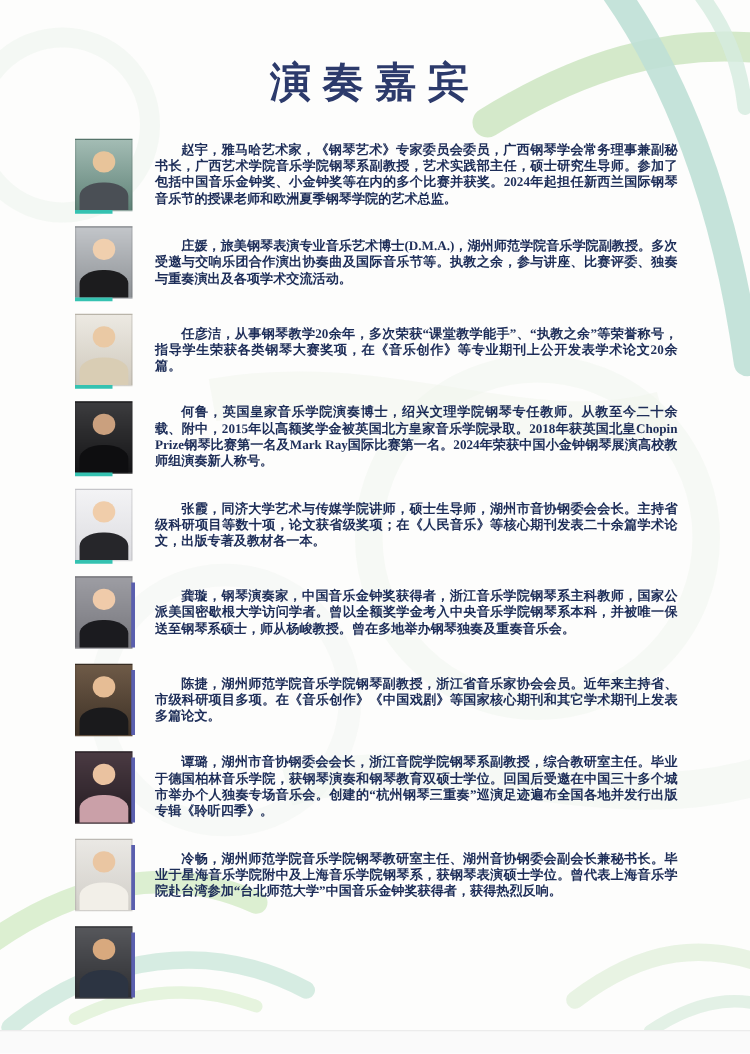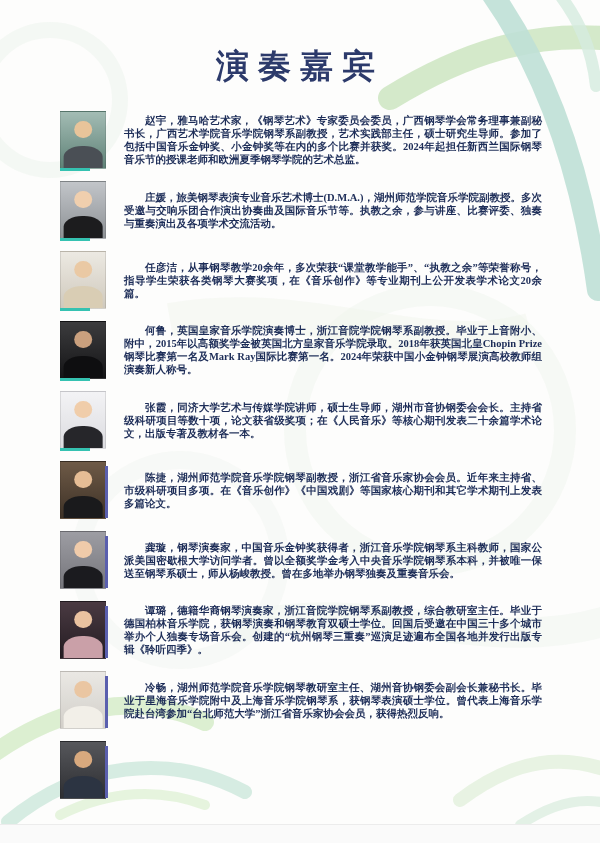--- a/index.html
+++ b/index.html
@@ -82,66 +82,66 @@
         </div>
         <p class="bio">任彦洁，从事钢琴教学20余年，多次荣获“课堂教学能手”、“执教之余”等荣誉称号，指导学生荣获各类钢琴大赛奖项，在《音乐创作》等专业期刊上公开发表学术论文20余篇。</p>
       </div>
 
       <div class="row">
         <div class="photo" style="background: linear-gradient(rgb(60, 60, 62), rgb(20, 20, 22));">
           <span class="head" style="background: rgb(202, 160, 126);"></span>
           <span class="torso" style="background: rgb(14, 14, 16);"></span>
           <span class="photo-accent accent-bottom" style="background: rgb(53, 194, 177);"></span>
         </div>
-        <p class="bio">何鲁，英国皇家音乐学院演奏博士，浙江音院学院钢琴系副教授。毕业于上音附小、附中，2015年以高额奖学金被英国北方皇家音乐学院录取。2018年获英国北皇Chopin Prize钢琴比赛第一名及Mark Ray国际比赛第一名。2024年荣获中国小金钟钢琴展演高校教师组演奏新人称号。</p>
+        <p class="bio">何鲁，英国皇家音乐学院演奏博士，绍兴文理学院钢琴专任教师。从教至今二十余载、附中，2015年以高额奖学金被英国北方皇家音乐学院录取。2018年获英国北皇Chopin Prize钢琴比赛第一名及Mark Ray国际比赛第一名。2024年荣获中国小金钟钢琴展演高校教师组演奏新人称号。</p>
       </div>
 
       <div class="row">
         <div class="photo" style="background: linear-gradient(rgb(243, 243, 245), rgb(220, 220, 224));">
           <span class="head" style="background: rgb(240, 205, 170);"></span>
           <span class="torso" style="background: rgb(38, 38, 42);"></span>
           <span class="photo-accent accent-bottom" style="background: rgb(53, 194, 177);"></span>
         </div>
         <p class="bio">张霞，同济大学艺术与传媒学院讲师，硕士生导师，湖州市音协钢委会会长。主持省级科研项目等数十项，论文获省级奖项；在《人民音乐》等核心期刊发表二十余篇学术论文，出版专著及教材各一本。</p>
       </div>
 
       <div class="row">
+        <div class="photo" style="background: linear-gradient(rgb(157, 157, 163), rgb(117, 117, 123));">
+          <span class="head" style="background: rgb(240, 203, 170);"></span>
+          <span class="torso" style="background: rgb(27, 27, 31);"></span>
+          <span class="photo-accent accent-right" style="background: rgb(90, 95, 174);"></span>
+        </div>
+        <p class="bio">龚璇，钢琴演奏家，中国音乐金钟奖获得者，浙江音乐学院钢琴系主科教师，国家公派美国密歇根大学访问学者。曾以全额奖学金考入中央音乐学院钢琴系本科，并被唯一保送至钢琴系硕士，师从杨峻教授。曾在多地举办钢琴独奏及重奏音乐会。</p>
+      </div>
+
+      <div class="row">
         <div class="photo" style="background: linear-gradient(rgb(110, 90, 71), rgb(61, 49, 38));">
           <span class="head" style="background: rgb(230, 189, 149);"></span>
           <span class="torso" style="background: rgb(26, 26, 28);"></span>
           <span class="photo-accent accent-right" style="background: rgb(90, 95, 174);"></span>
         </div>
         <p class="bio">陈捷，湖州师范学院音乐学院钢琴副教授，浙江省音乐家协会会员。近年来主持省、市级科研项目多项。在《音乐创作》《中国戏剧》等国家核心期刊和其它学术期刊上发表多篇论文。</p>
       </div>
 
       <div class="row">
-        <div class="photo" style="background: linear-gradient(rgb(157, 157, 163), rgb(117, 117, 123));">
-          <span class="head" style="background: rgb(240, 203, 170);"></span>
-          <span class="torso" style="background: rgb(27, 27, 31);"></span>
-          <span class="photo-accent accent-right" style="background: rgb(90, 95, 174);"></span>
-        </div>
-        <p class="bio">龚璇，钢琴演奏家，中国音乐金钟奖获得者，浙江音乐学院钢琴系主科教师，国家公派美国密歇根大学访问学者。曾以全额奖学金考入中央音乐学院钢琴系本科，并被唯一保送至钢琴系硕士，师从杨峻教授。曾在多地举办钢琴独奏及重奏音乐会。</p>
-      </div>
-
-      <div class="row">
         <div class="photo" style="background: linear-gradient(rgb(74, 58, 66), rgb(36, 28, 34));">
           <span class="head" style="background: rgb(234, 194, 160);"></span>
           <span class="torso" style="background: rgb(202, 160, 168);"></span>
           <span class="photo-accent accent-right" style="background: rgb(90, 95, 174);"></span>
         </div>
-        <p class="bio">谭璐，德籍华裔钢琴演奏家，浙江音院学院钢琴系副教授，综合教研室主任。毕业于德国柏林音乐学院，获钢琴演奏和钢琴教育双硕士学位。回国后受邀在中国三十多个城市举办个人独奏专场音乐会。创建的“杭州钢琴三重奏”巡演足迹遍布全国各地并发行出版专辑《聆听四季》。</p>
+        <p class="bio">谭璐，湖州市音协钢委会会长，浙江音院学院钢琴系副教授，综合教研室主任。毕业于德国柏林音乐学院，获钢琴演奏和钢琴教育双硕士学位。回国后受邀在中国三十多个城市举办个人独奏专场音乐会。创建的“杭州钢琴三重奏”巡演足迹遍布全国各地并发行出版专辑《聆听四季》。</p>
       </div>
 
       <div class="row">
         <div class="photo" style="background: linear-gradient(rgb(234, 232, 228), rgb(210, 207, 201));">
           <span class="head" style="background: rgb(234, 198, 162);"></span>
           <span class="torso" style="background: rgb(242, 239, 232);"></span>
           <span class="photo-accent accent-right" style="background: rgb(90, 95, 174);"></span>
         </div>
-        <p class="bio">冷畅，湖州师范学院音乐学院钢琴教研室主任、湖州音协钢委会副会长兼秘书长。毕业于星海音乐学院附中及上海音乐学院钢琴系，获钢琴表演硕士学位。曾代表上海音乐学院赴台湾参加“台北师范大学”浙江省音乐家协会会员，获得热烈反响。</p>
+        <p class="bio">冷畅，湖州师范学院音乐学院钢琴教研室主任、湖州音协钢委会副会长兼秘书长。毕业于星海音乐学院附中及上海音乐学院钢琴系，获钢琴表演硕士学位。曾代表上海音乐学院赴台湾参加“台北师范大学”中国音乐金钟奖获得者，获得热烈反响。</p>
       </div>
 
       <div class="row">
         <div class="photo" style="background: linear-gradient(rgb(86, 87, 91), rgb(45, 46, 50));">
           <span class="head" style="background: rgb(216, 169, 126);"></span>
           <span class="torso" style="background: rgb(44, 52, 66);"></span>
           <span class="photo-accent accent-right" style="background: rgb(90, 95, 174);"></span>
         </div>
       </div>
 

